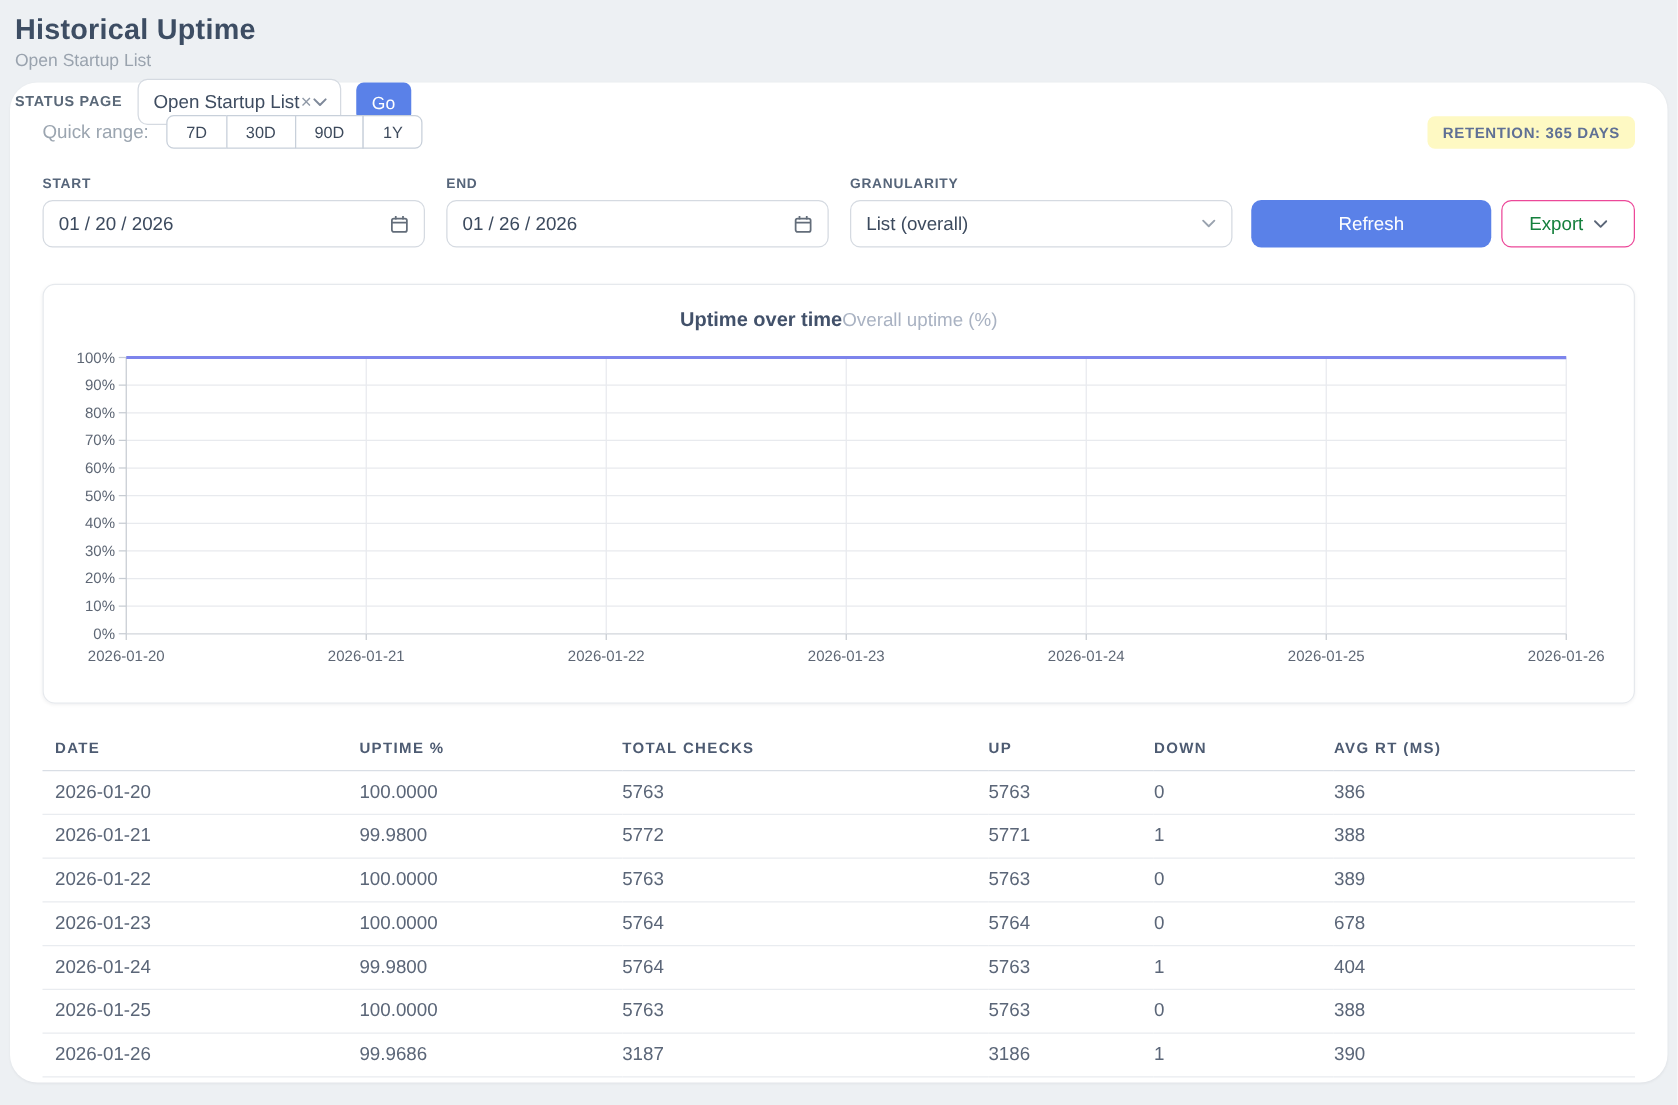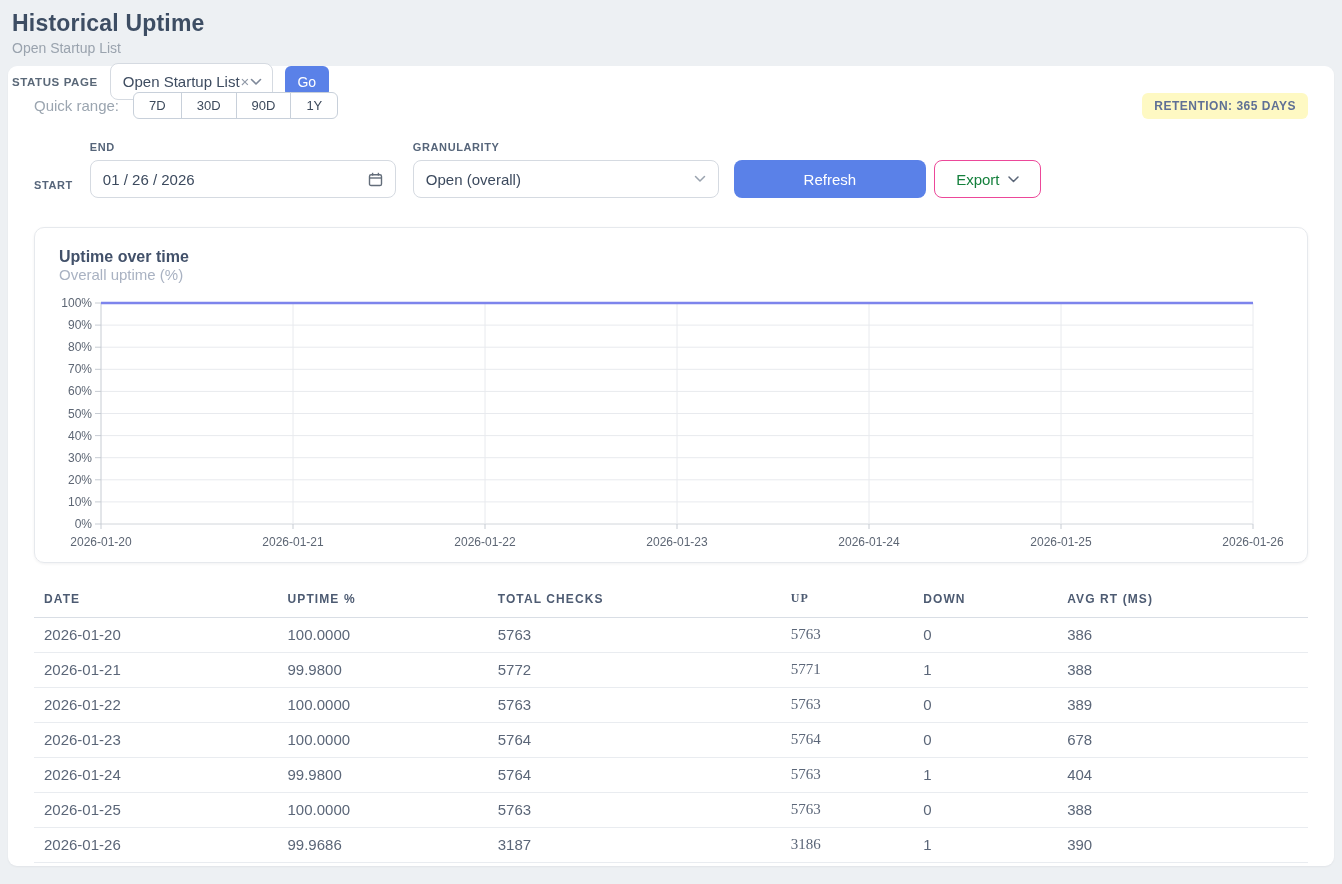--- a/index.html
+++ b/index.html
@@ -27,21 +27,21 @@
   .status-select .sel-text { font-size:15px; color:#3e4c60; white-space:nowrap; }
   .clear-x { font-size:15px; color:#8f98a6; margin-left:1px; }
   .chev { margin-left:auto; flex:0 0 auto; }
   .btn-blue {
     background:#5a81e8; color:#fff; border:none; border-radius:6px;
     font-size:14px; font-family:inherit; cursor:pointer;
   }
   .go-button { width:44px; height:31px; }
   
   .main-card {
-    margin:2px 8px 0 8px; background:#fff; border-radius:9px;
+    margin:2px 8px 0 8px; background:#fff; border-radius:22px;
     box-shadow:0 1px 2px rgba(16,24,40,.05);
     padding:26px 26px 18px 26px; height:800px;
   }
   
   .row-quick { display:flex; align-items:center; }
   .quick-range-label { font-size:15px; color:#9ba5b0; margin-right:14px; }
   .qr-group { display:flex; }
   .qr-btn {
     background:#fff; border:1px solid #c8d0da; color:#3d4a5c;
     font-size:13px; font-weight:500; font-family:inherit;
@@ -76,39 +76,39 @@
     width:107px; height:38px; background:#fff; border:1px solid #ec4899;
     border-radius:8px; font-size:15px; color:#15803d; font-family:inherit;
     display:flex; align-items:center; justify-content:center; gap:8px; cursor:pointer;
   }
   
   .chart-card {
     margin-top:29px; border:1px solid #e6e9ed; border-radius:10px;
     box-shadow:0 1px 3px rgba(16,24,40,.06);
     padding:20px 24px 22px 24px; height:336px;
   }
-  .chart-head { display:flex; justify-content:center; align-items:baseline;flex-direction:column; }
+  .chart-head { display:flex; justify-content:center; align-items:baseline; }
   .chart-title { font-size:16px; font-weight:700; color:#42516a; }
   .chart-legend { font-size:15px; color:#a9b2c2; }
   .chart-svg { margin-top:12px; display:block; overflow:visible; }
   .chart-svg text { font-family:"Liberation Sans", sans-serif; }
   
   .uptime-table { margin-top:24px; width:1274px; border-collapse:collapse; table-layout:fixed; }
   .uptime-table th {
     text-align:left; font-size:12px; font-weight:700; color:#4d5b72;
     letter-spacing:1.1px; padding:4px 0 11px 0;
     border-bottom:1px solid #d9dee5;
   }
   .uptime-table td {
     font-size:15px; color:#5b6678; padding:8px 0 9px 0;
     border-bottom:1px solid #e9ecf0;
   }
   .uptime-table th.col0, .uptime-table td.col0 { padding-left:10px; }
   .col0 { width:19.9%; } .col1 { width:16.5%; } .col2 { width:23.0%; }
-  .col3 { width:10.4%;font-family:Liberation Serif, serif; } .col4 { width:11.3%; } .col5 { width:18.9%; }
+  .col3 { width:10.4%; } .col4 { width:11.3%; } .col5 { width:18.9%; }
 </style>
 </head>
 <body>
 
 <div class="page-header">
   <div>
     <div class="page-title">Historical Uptime</div>
     <div class="page-subtitle">Open Startup List</div>
   </div>
   <div class="header-controls">
@@ -133,39 +133,48 @@
         <button class="qr-btn">30D</button>
         <button class="qr-btn">90D</button>
         <button class="qr-btn">1Y</button>
       </div>
     <span class="retention-badge">RETENTION: 365 DAYS</span>
   </div>
 
   <div class="row-filters">
     <div class="field">
       <span class="field-label">START</span>
+      <div class="input-box">
+        <span>01 / 20 / 2026</span>
+        <svg class="icon-right" width="15" height="15" viewBox="0 0 15 15">
+            <rect x="1.5" y="2.8" width="12" height="10.7" rx="1.6" fill="none" stroke="#636d7a" stroke-width="1.4"></rect>
+            <line x1="4.6" y1="0.8" x2="4.6" y2="3.6" stroke="#636d7a" stroke-width="1.4"></line>
+            <line x1="10.4" y1="0.8" x2="10.4" y2="3.6" stroke="#636d7a" stroke-width="1.4"></line>
+            <line x1="1.5" y1="6" x2="13.5" y2="6" stroke="#636d7a" stroke-width="1.4"></line>
+          </svg>
+      </div>
     </div>
     <div class="gap17"></div>
     <div class="field">
       <span class="field-label">END</span>
       <div class="input-box">
         <span>01 / 26 / 2026</span>
         <svg class="icon-right" width="15" height="15" viewBox="0 0 15 15">
             <rect x="1.5" y="2.8" width="12" height="10.7" rx="1.6" fill="none" stroke="#636d7a" stroke-width="1.4"></rect>
             <line x1="4.6" y1="0.8" x2="4.6" y2="3.6" stroke="#636d7a" stroke-width="1.4"></line>
             <line x1="10.4" y1="0.8" x2="10.4" y2="3.6" stroke="#636d7a" stroke-width="1.4"></line>
             <line x1="1.5" y1="6" x2="13.5" y2="6" stroke="#636d7a" stroke-width="1.4"></line>
           </svg>
       </div>
     </div>
     <div class="gap17"></div>
     <div class="field">
       <span class="field-label">GRANULARITY</span>
       <div class="input-box select-box">
-        <span>Open (overall)</span>
+        <span>List (overall)</span>
         <svg class="icon-right" width="12" height="8" viewBox="0 0 12 8">
             <path d="M1.5 1.5 L6 6 L10.5 1.5" fill="none" stroke="#9aa3af" stroke-width="1.5" stroke-linecap="round" stroke-linejoin="round"></path>
           </svg>
       </div>
     </div>
     <div class="gap15"></div>
     <button class="btn-blue refresh-button">Refresh</button>
     <div class="gap8"></div>
     <button class="export-button">
       <span>Export</span>

